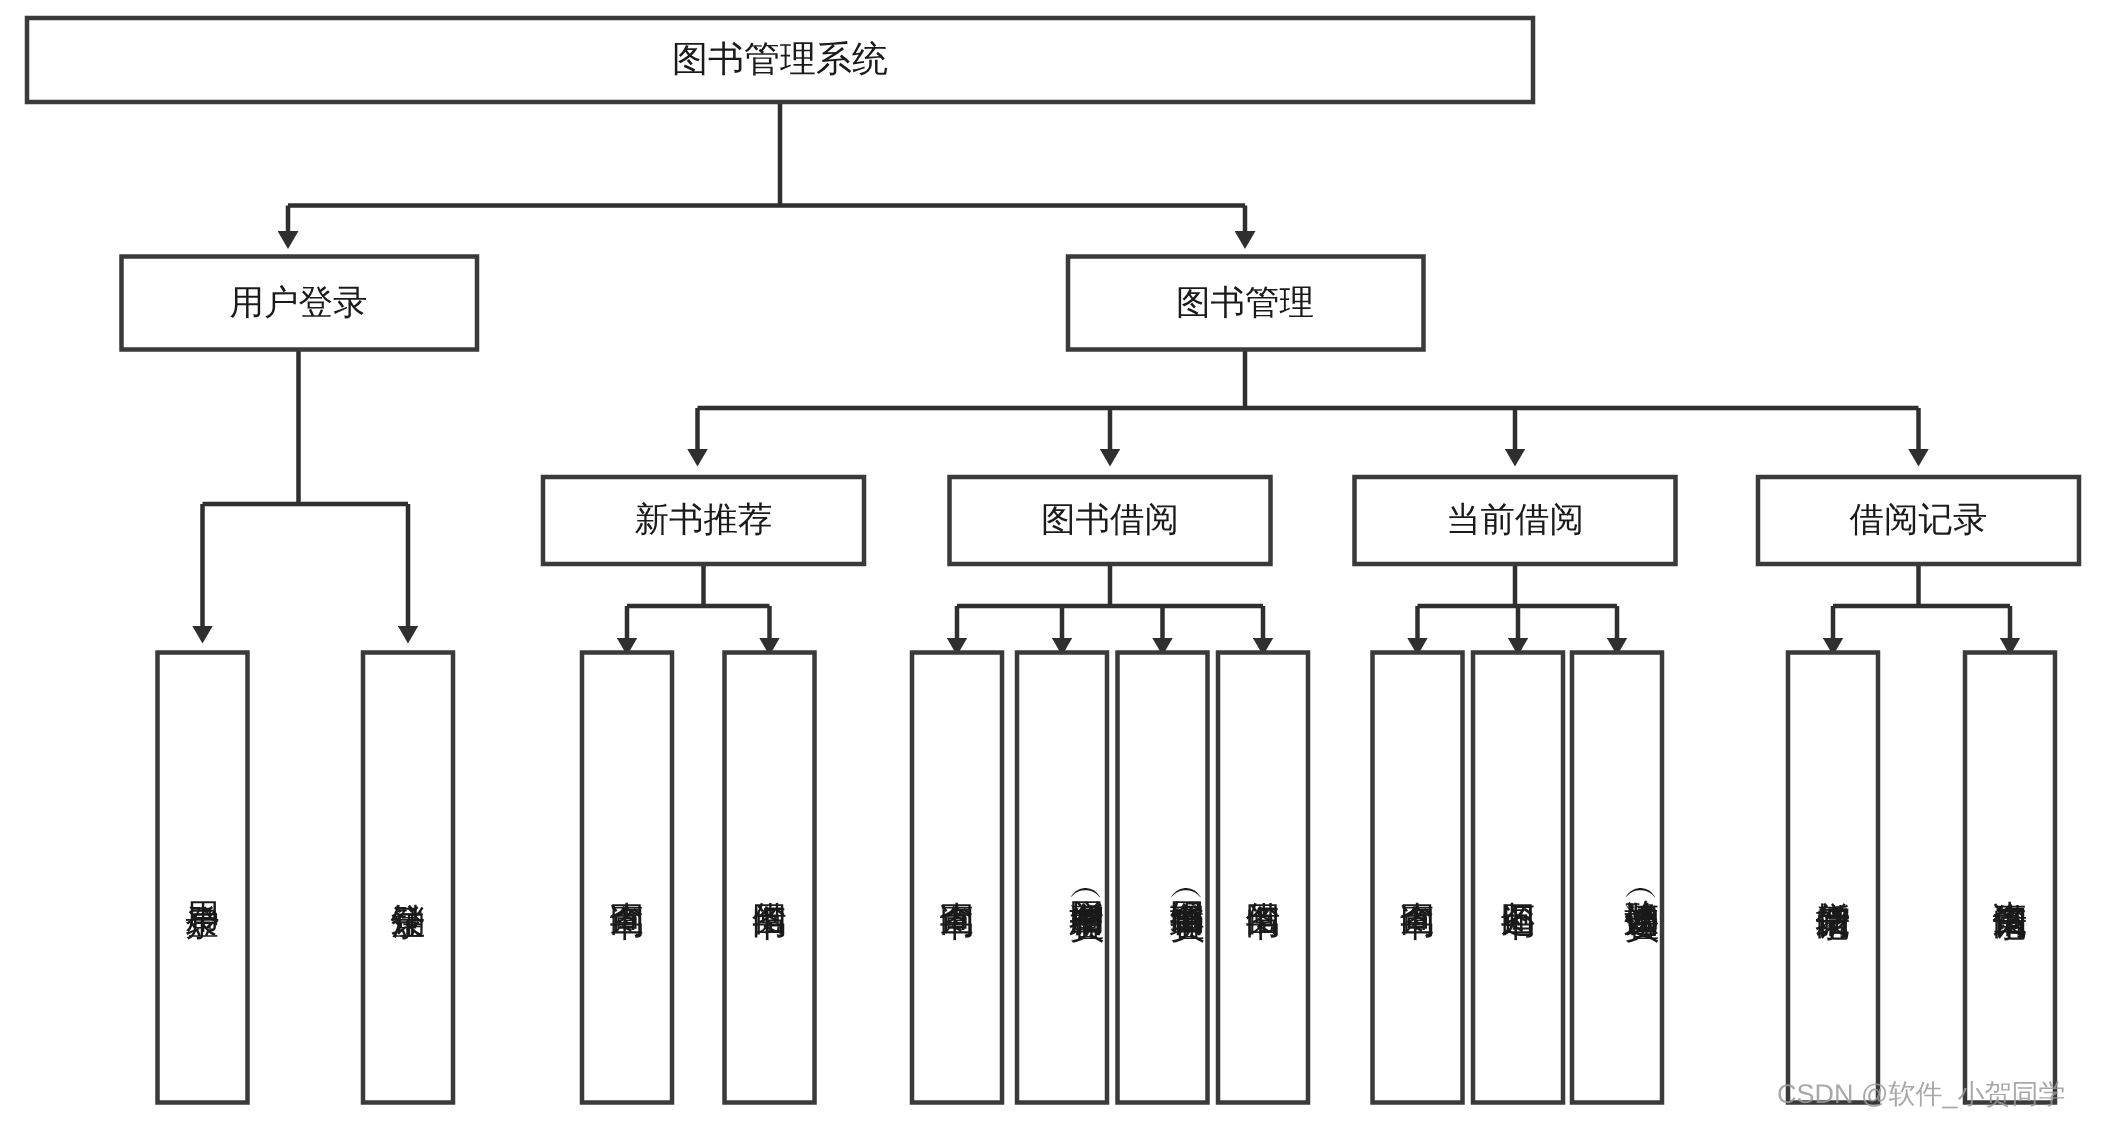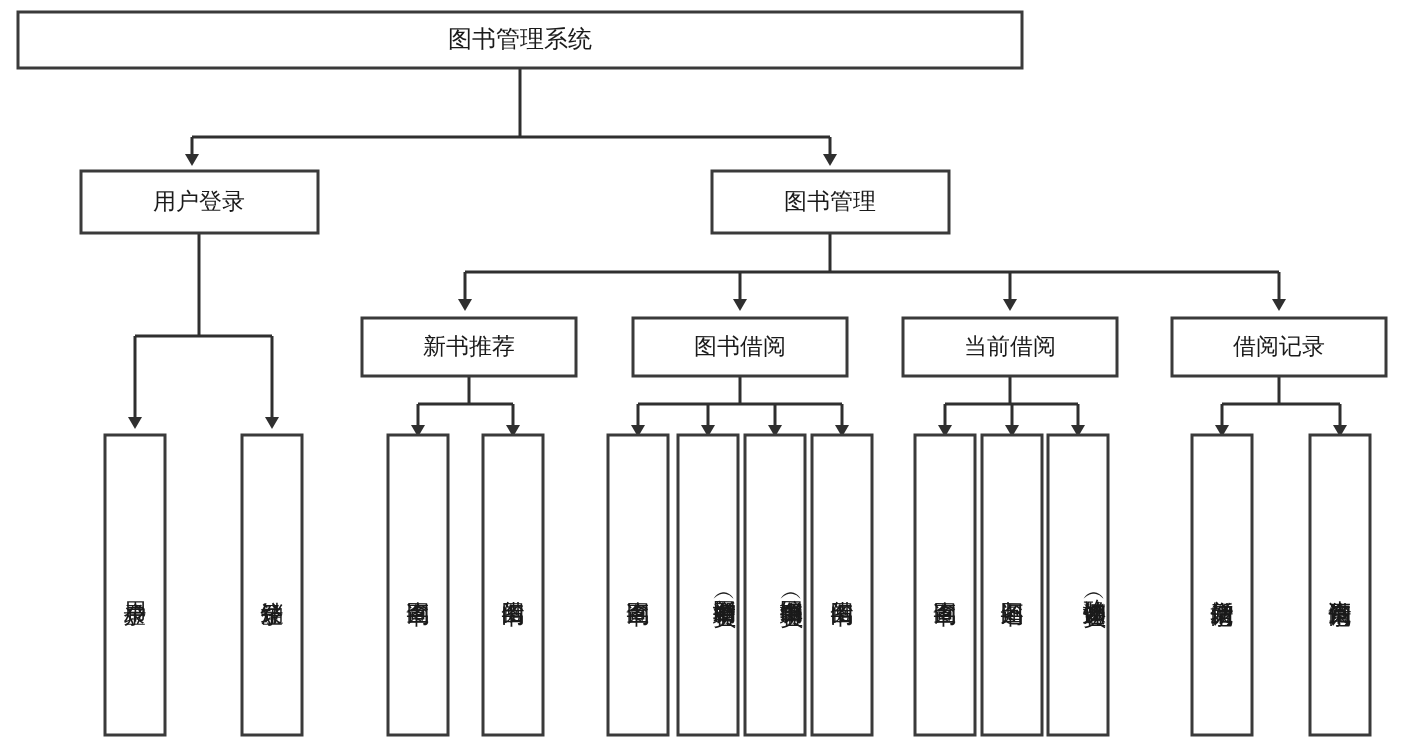--- a/index.html
+++ b/index.html
@@ -166,13 +166,14 @@
   <div class="vlabel" style="left:745px;top:437px;width:60px;height:296px;align-items:flex-start;">编辑图书（管理员）</div>
   <div class="vlabel" style="left:812px;top:435px;width:60px;height:300px;">借阅图书</div>
 
   <div class="vlabel" style="left:915px;top:435px;width:60px;height:300px;">查询图书</div>
   <div class="vlabel" style="left:982px;top:435px;width:60px;height:300px;">归还图书</div>
   <div class="vlabel" style="left:1048px;top:437px;width:60px;height:296px;align-items:flex-start;">确认归还（管理员）</div>
 
   <div class="vlabel" style="left:1192px;top:435px;width:60px;height:300px;">新增借阅记录</div>
   <div class="vlabel" style="left:1310px;top:435px;width:60px;height:300px;">查询借阅记录</div>
 
+  <div class="watermark">CSDN @软件_小贺同学</div>
 </div>
 
 </body></html>

